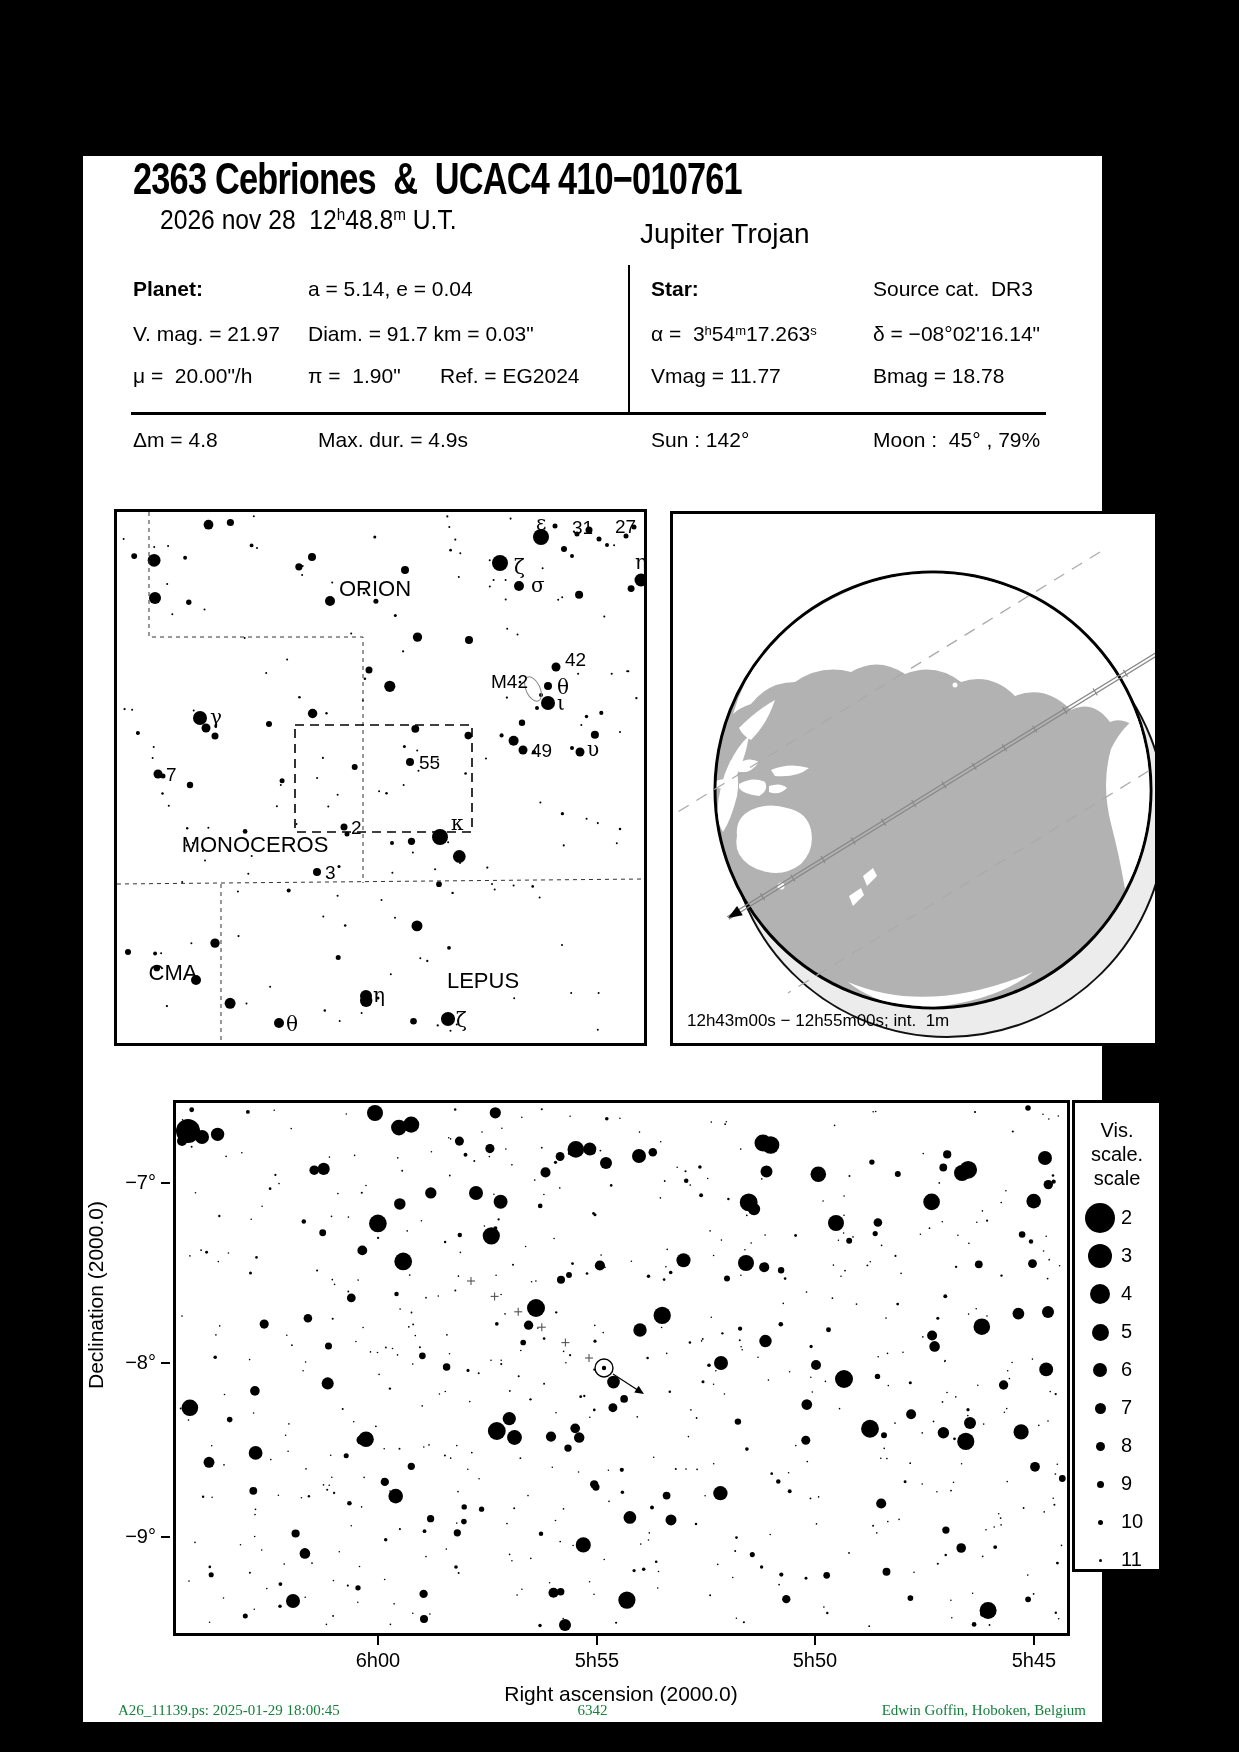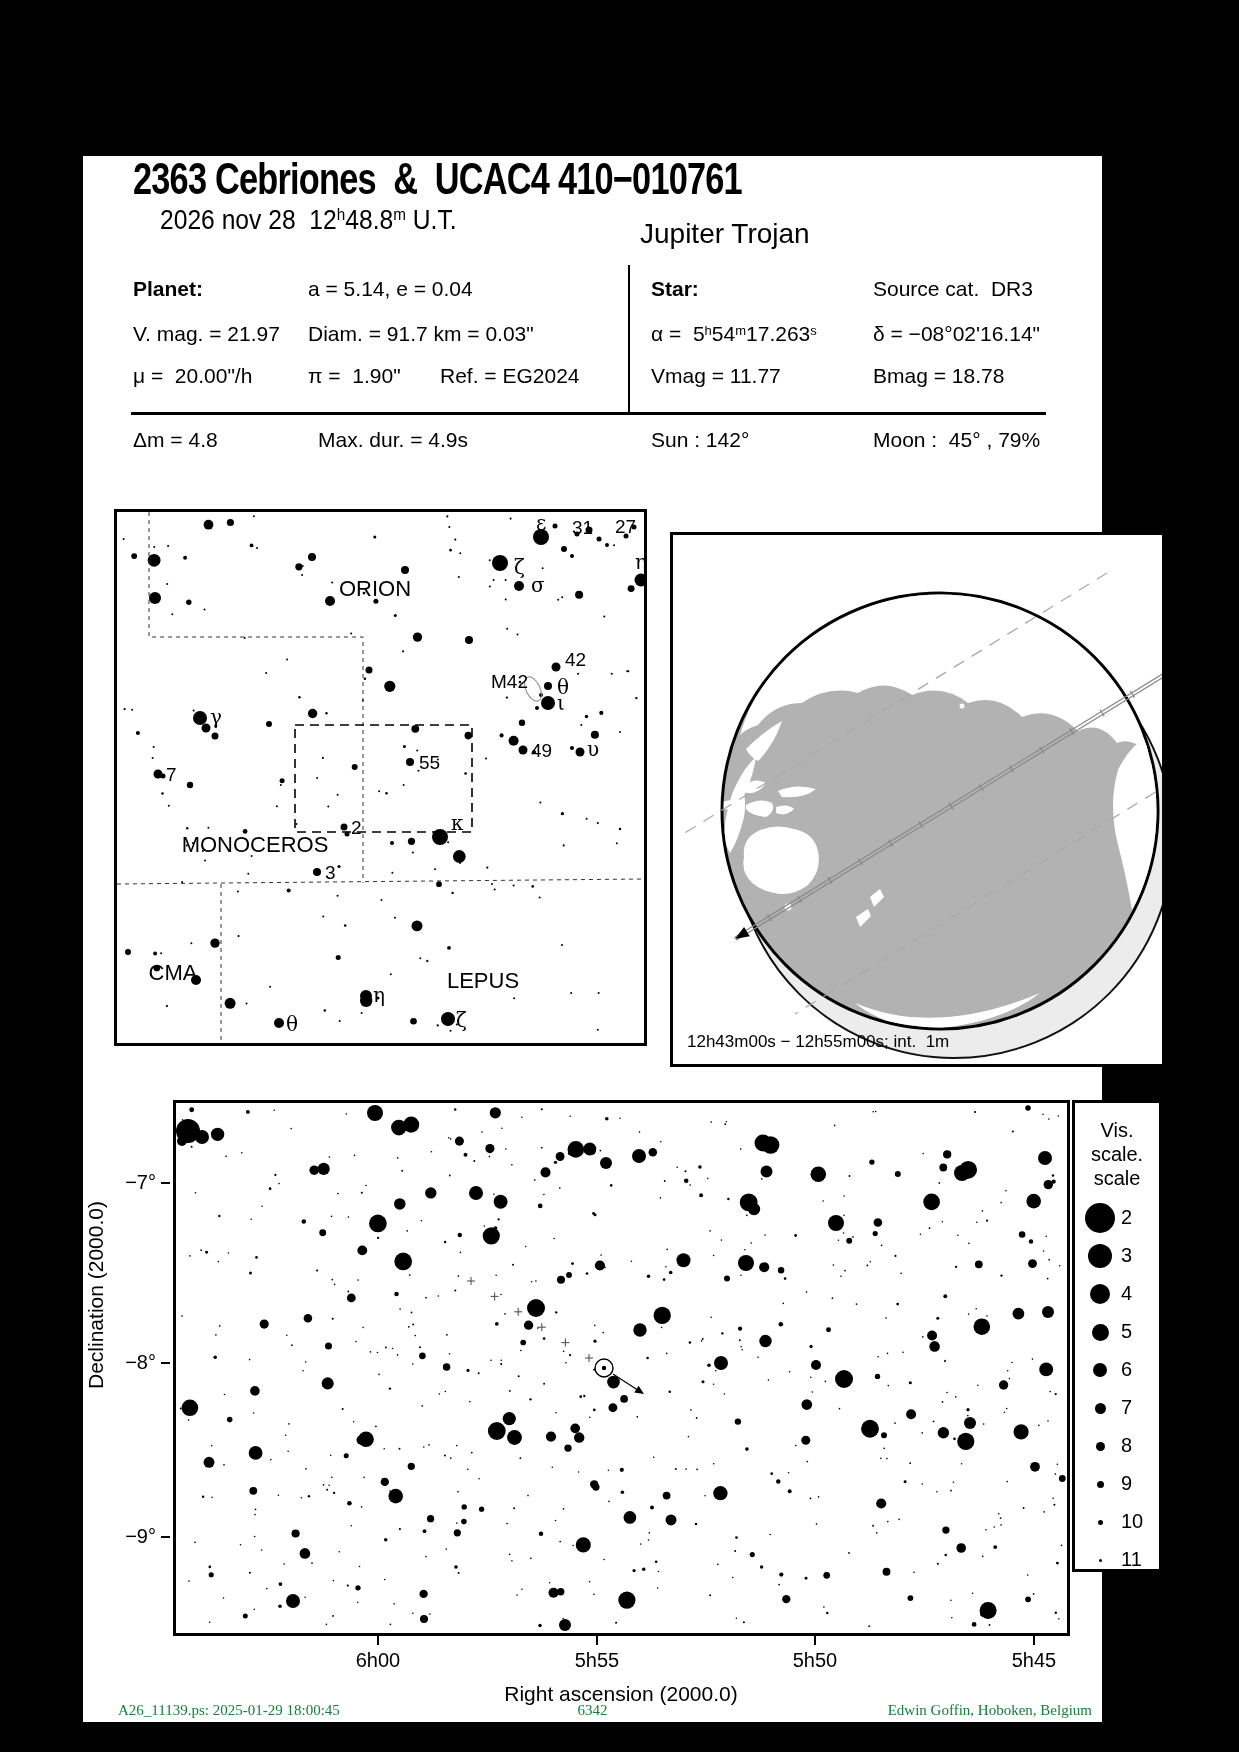--- a/index.html
+++ b/index.html
@@ -35,21 +35,21 @@
   <div class="abs date" style="left:77px;top:46px;line-height:36px;"><span>2026 nov 28  12</span><span class="sup">h</span><span>48.8</span><span class="sup">m</span><span> U.T.</span></div>
   <div class="abs subtitle" style="left:557px;top:62px;">Jupiter Trojan</div>
 
   <div class="abs cell bold" style="left:50px;top:121px;">Planet:</div>
   <div class="abs cell" style="left:225px;top:121px;">a = 5.14, e = 0.04</div>
   <div class="abs cell bold" style="left:568px;top:121px;">Star:</div>
   <div class="abs cell" style="left:790px;top:121px;">Source cat.  DR3</div>
 
   <div class="abs cell" style="left:50px;top:166px;">V. mag. = 21.97</div>
   <div class="abs cell" style="left:225px;top:166px;">Diam. = 91.7 km = 0.03"</div>
-  <div class="abs cell" style="left:568px;top:166px;"><span>α =  5</span><span class="sup">h</span><span>54</span><span class="sup">m</span><span>17.263</span><span class="sup">s</span></div>
+  <div class="abs cell" style="left:568px;top:166px;"><span>α =  3</span><span class="sup">h</span><span>54</span><span class="sup">m</span><span>17.263</span><span class="sup">s</span></div>
   <div class="abs cell" style="left:790px;top:166px;">δ = −08°02'16.14"</div>
 
   <div class="abs cell" style="left:50px;top:208px;">μ =  20.00"/h</div>
   <div class="abs cell" style="left:225px;top:208px;">π =  1.90"</div>
   <div class="abs cell" style="left:357px;top:208px;">Ref. = EG2024</div>
   <div class="abs cell" style="left:568px;top:208px;">Vmag = 11.77</div>
   <div class="abs cell" style="left:790px;top:208px;">Bmag = 18.78</div>
 
   <div class="vrule" style="left:545px;top:109px;height:147px;"></div>
   <div class="hrule" style="left:48px;top:256px;width:915px;"></div>
@@ -310,21 +310,21 @@
           <text x="234" y="322" font-size="19" font-family="&quot;Liberation Sans&quot;,sans-serif" text-anchor="start">2</text>
           <text x="334" y="318" font-size="20" font-family="&quot;DejaVu Serif&quot;,serif" text-anchor="start">κ</text>
           <text x="208" y="367" font-size="19" font-family="&quot;Liberation Sans&quot;,sans-serif" text-anchor="start">3</text>
           <text x="256" y="490" font-size="20" font-family="&quot;DejaVu Serif&quot;,serif" text-anchor="start">η</text>
           <text x="169" y="519" font-size="20" font-family="&quot;DejaVu Serif&quot;,serif" text-anchor="start">θ</text>
           <text x="339" y="515" font-size="20" font-family="&quot;DejaVu Serif&quot;,serif" text-anchor="start">ζ</text>
         </g>
       </svg>
   </div>
 
-  <div class="panel" style="left:587px;top:376px;width:482px;height:529px;padding-left:7px;">
+  <div class="panel" style="left:587px;top:355px;width:482px;height:529px;">
     <svg id="globe-svg" width="482" height="529" viewBox="0 0 482 529">
         <circle cx="274" cy="304" r="219" fill="#ececec" stroke="#111" stroke-width="2"></circle>
         <circle cx="260" cy="276" r="218" fill="#b2b2b2" stroke="#000" stroke-width="3"></circle>
         <clipPath id="earthClip">
           <circle cx="260" cy="276" r="216.5"></circle>
         </clipPath>
         <g clip-path="url(#earthClip)">
           <path d="M 60,200 Q 80,130 150,90 Q 220,50 300,55 Q 380,60 430,100 Q 465,130 475,175 L 480,230 Q 455,200 437,208 Q 420,185 398,196 Q 372,170 342,182 Q 318,158 288,168 Q 262,148 232,160 Q 205,142 178,158 Q 148,150 122,168 Q 95,168 78,190 Q 66,194 60,200 Z" fill="#fff"></path>
           <path d="M 470,200 Q 481,250 477,300 Q 470,345 452,375 Q 446,340 438,310 Q 428,270 438,235 Q 450,210 470,200 Z" fill="#fff"></path>
           <path d="M 66,214 Q 84,196 102,186 Q 94,210 78,226 Q 70,222 66,214 Z" fill="#fff"></path>
@@ -1097,14 +1097,14 @@
       <div class="ticky" style="left: 78px; top: 1206px;"></div>
       <div class="ticklab" style="left: 25px; top: 1195px; width: 48px; text-align: right;">−8°</div>
       <div class="ticky" style="left: 78px; top: 1380px;"></div>
       <div class="ticklab" style="left: 25px; top: 1369px; width: 48px; text-align: right;">−9°</div>
     </div>
   <div class="axislab" style="left:388px;top:1526px;width:300px;">Right ascension (2000.0)</div>
   <div class="axislab" style="left:-137px;top:1127px;width:300px;transform:rotate(-90deg);">Declination (2000.0)</div>
 
   <div class="footer" style="left:35px;top:1546px;">A26_11139.ps: 2025-01-29 18:00:45</div>
   <div class="footer" style="left:0;top:1546px;width:100%;text-align:center;">6342</div>
-  <div class="footer" style="right:10px;top:1546px;text-align:center;">Edwin Goffin, Hoboken, Belgium</div>
+  <div class="footer" style="right:16px;top:1546px;text-align:center;">Edwin Goffin, Hoboken, Belgium</div>
 </div>
 
 </body></html>

